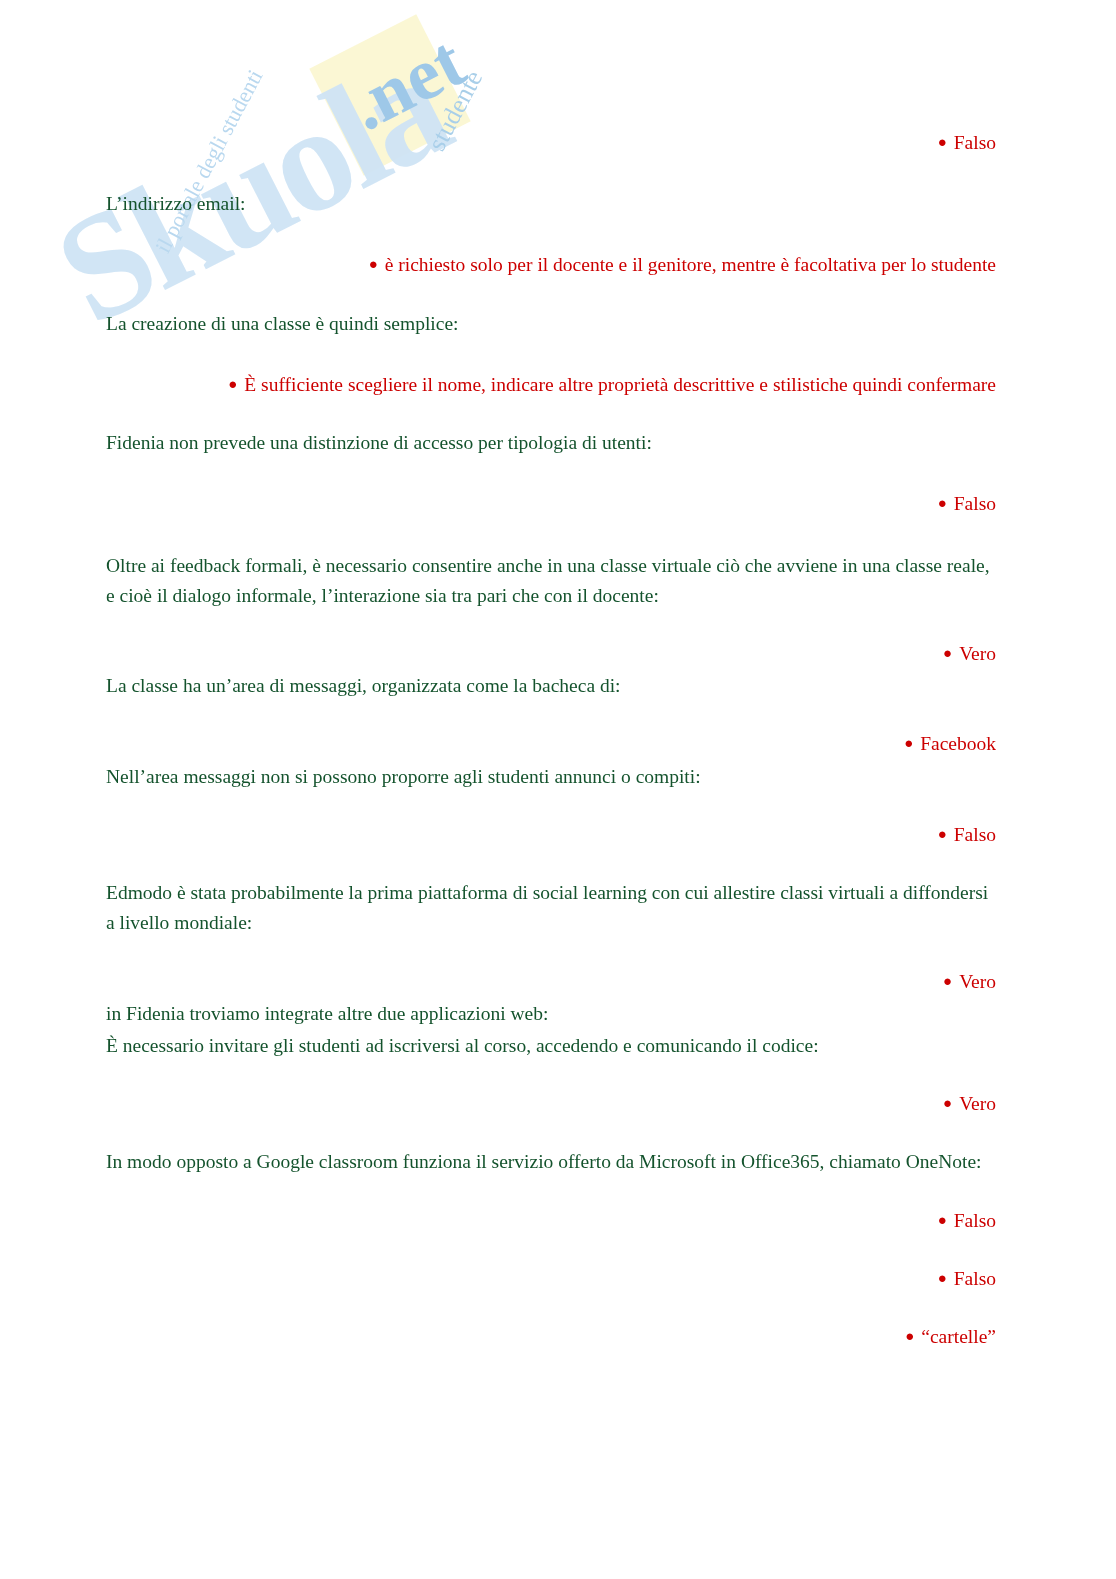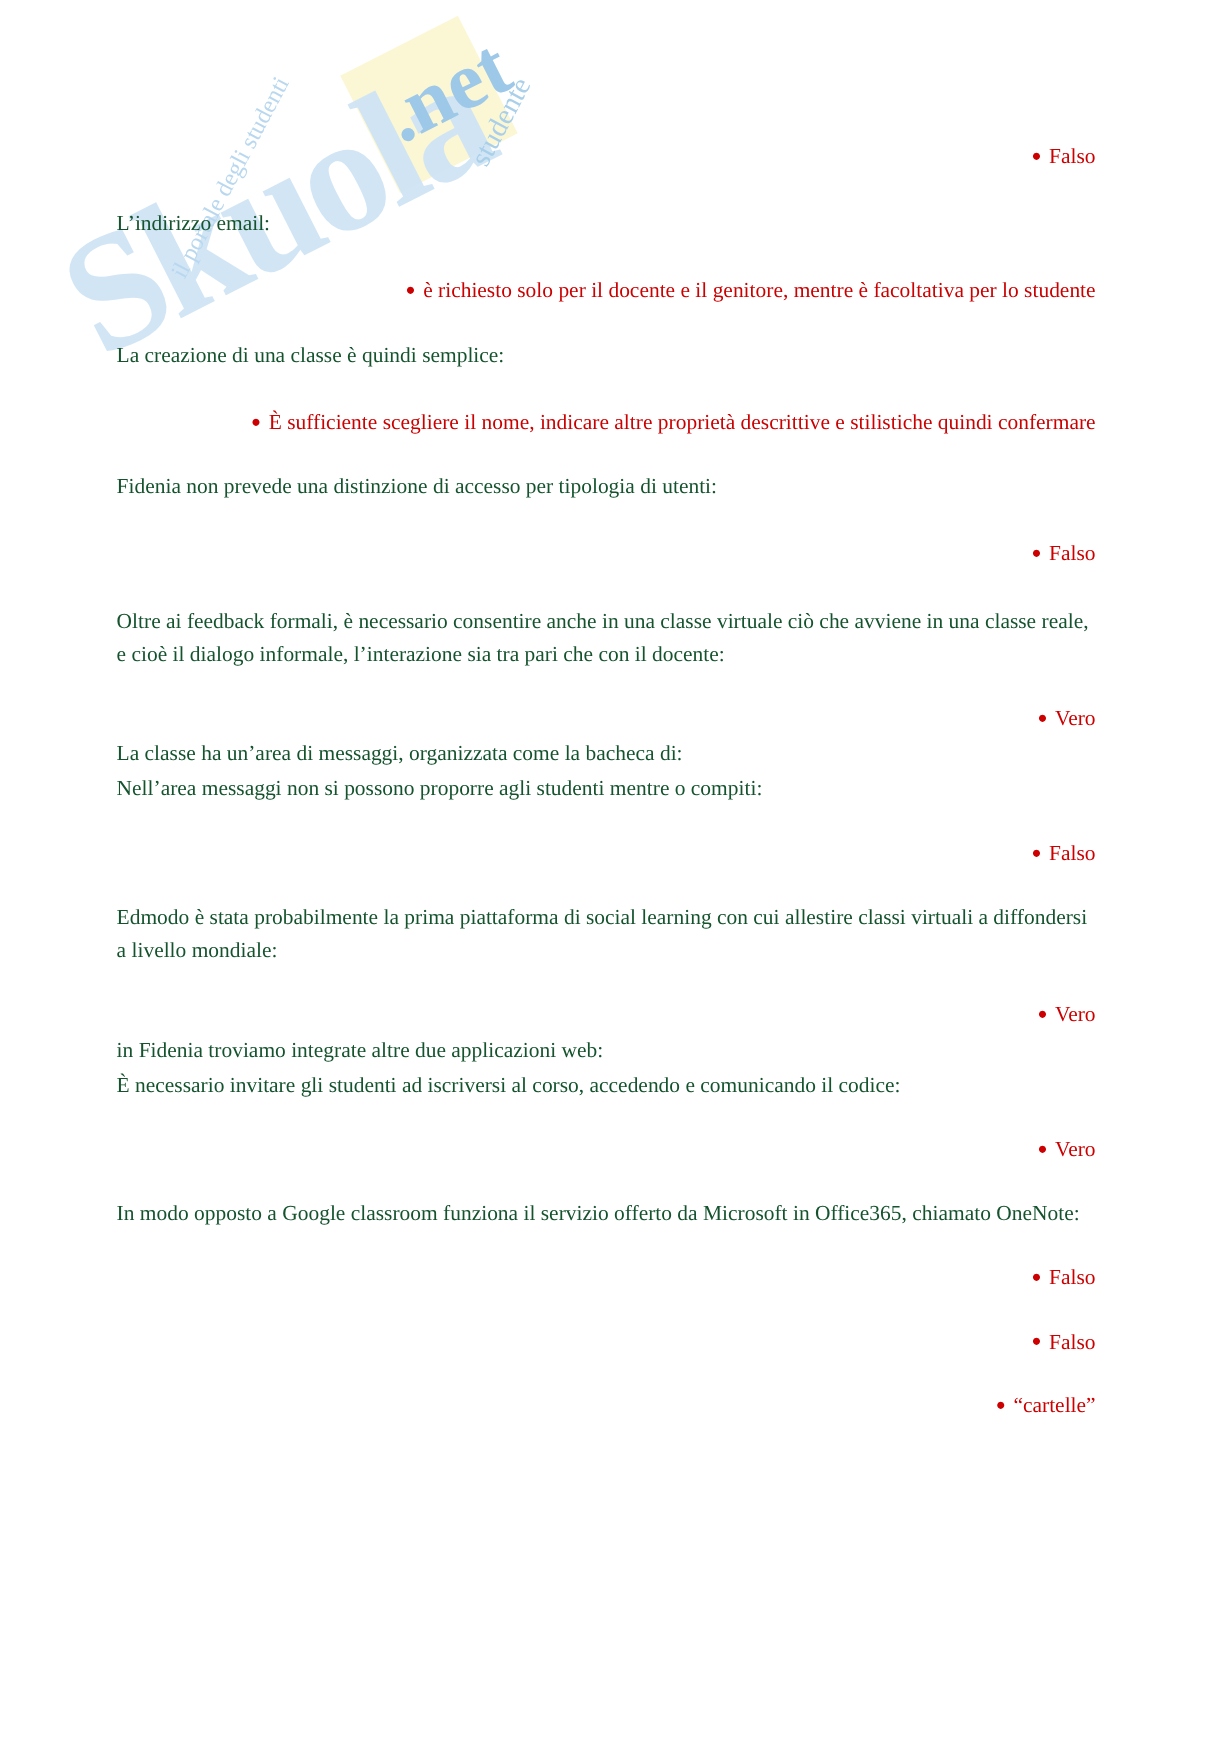--- a/index.html
+++ b/index.html
@@ -145,22 +145,23 @@
     <p class="q sp-md">Fidenia non prevede una distinzione di accesso per tipologia di utenti:</p>
 
     <p class="a sp-lg"><span class="bullet">●</span><span>Falso</span></p>
 
     <p class="q sp-lg">Oltre ai feedback formali, è necessario consentire anche in una classe virtuale ciò che avviene in una classe reale, e cioè il dialogo informale, l’interazione sia tra pari che con il docente:</p>
 
     <p class="a sp-md"><span class="bullet">●</span><span>Vero</span></p>
 
     <p class="q sp-xs">La classe ha un’area di messaggi, organizzata come la bacheca di:</p>
 
+    <p class="a sp-md"><span class="bullet">●</span><span>Facebook</span></p>
 
-    <p class="q sp-xs">Nell’area messaggi non si possono proporre agli studenti mentre o compiti:</p>
+    <p class="q sp-xs">Nell’area messaggi non si possono proporre agli studenti annunci o compiti:</p>
 
     <p class="a sp-md"><span class="bullet">●</span><span>Falso</span></p>
 
     <p class="q sp-md">Edmodo è stata probabilmente la prima piattaforma di social learning con cui allestire classi virtuali a diffondersi a livello mondiale:</p>
 
     <p class="a sp-md"><span class="bullet">●</span><span>Vero</span></p>
 
     <p class="q sp-xs">in Fidenia troviamo integrate altre due applicazioni web:</p>
 
 

